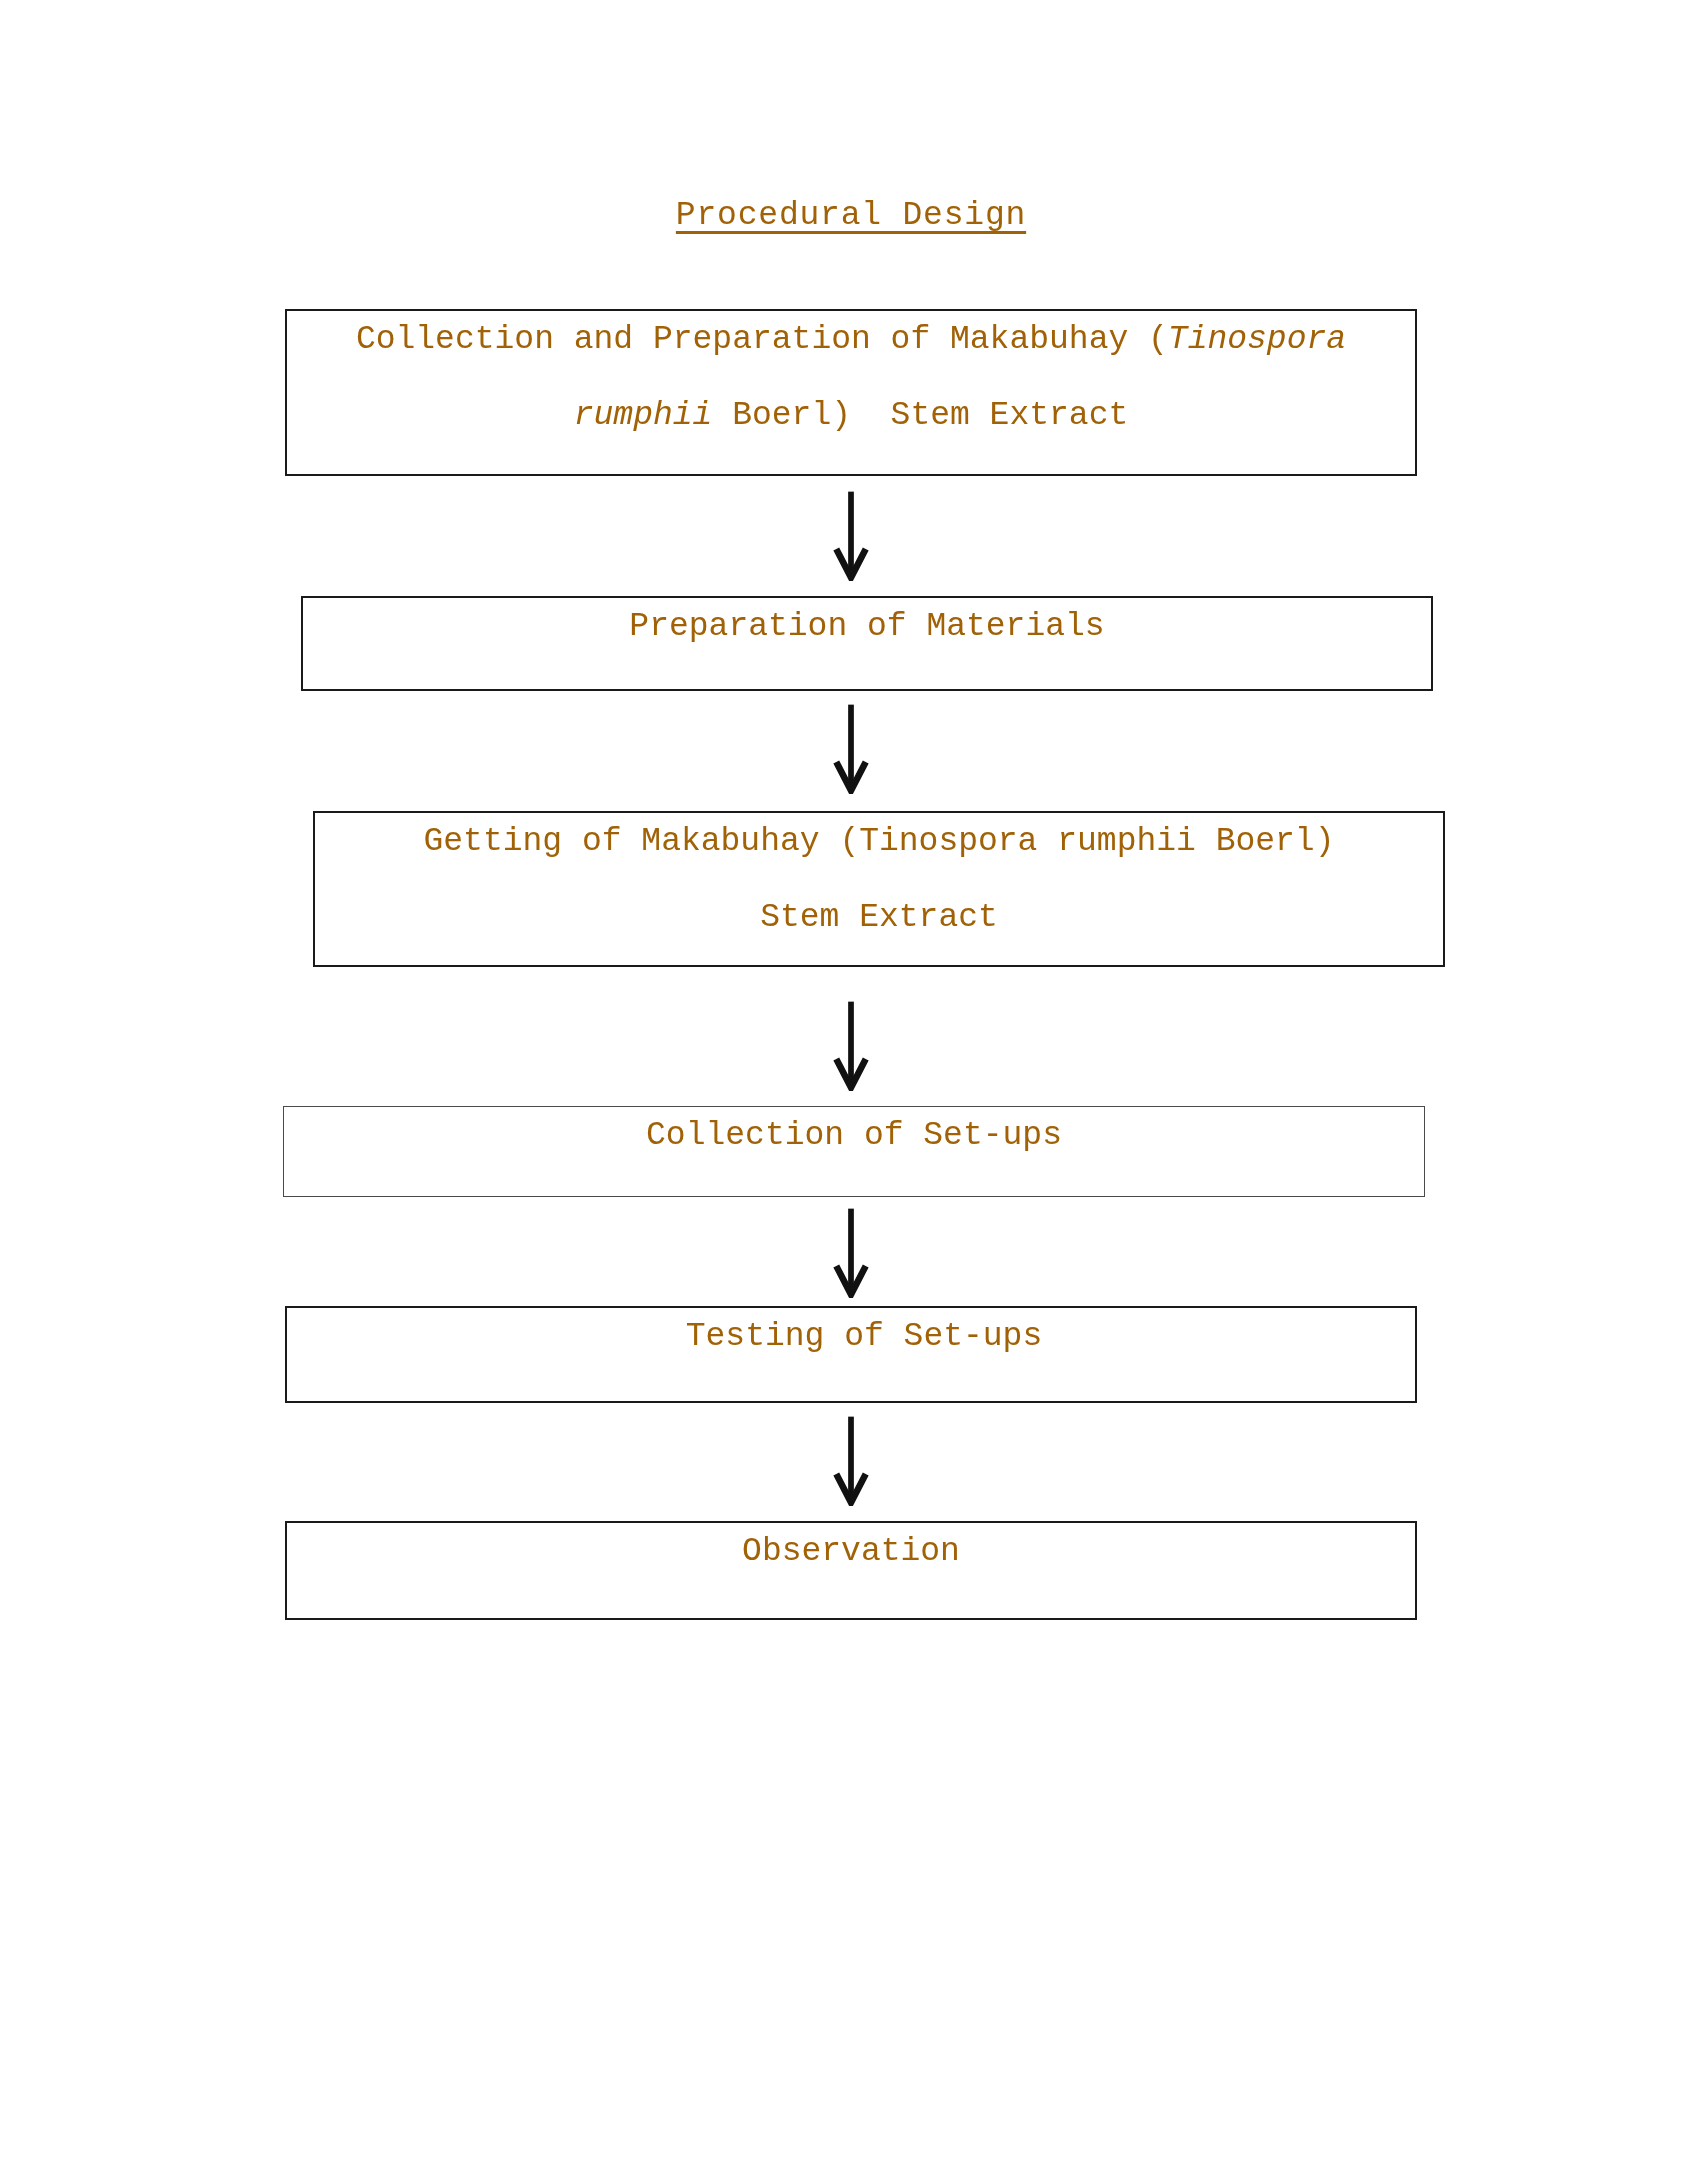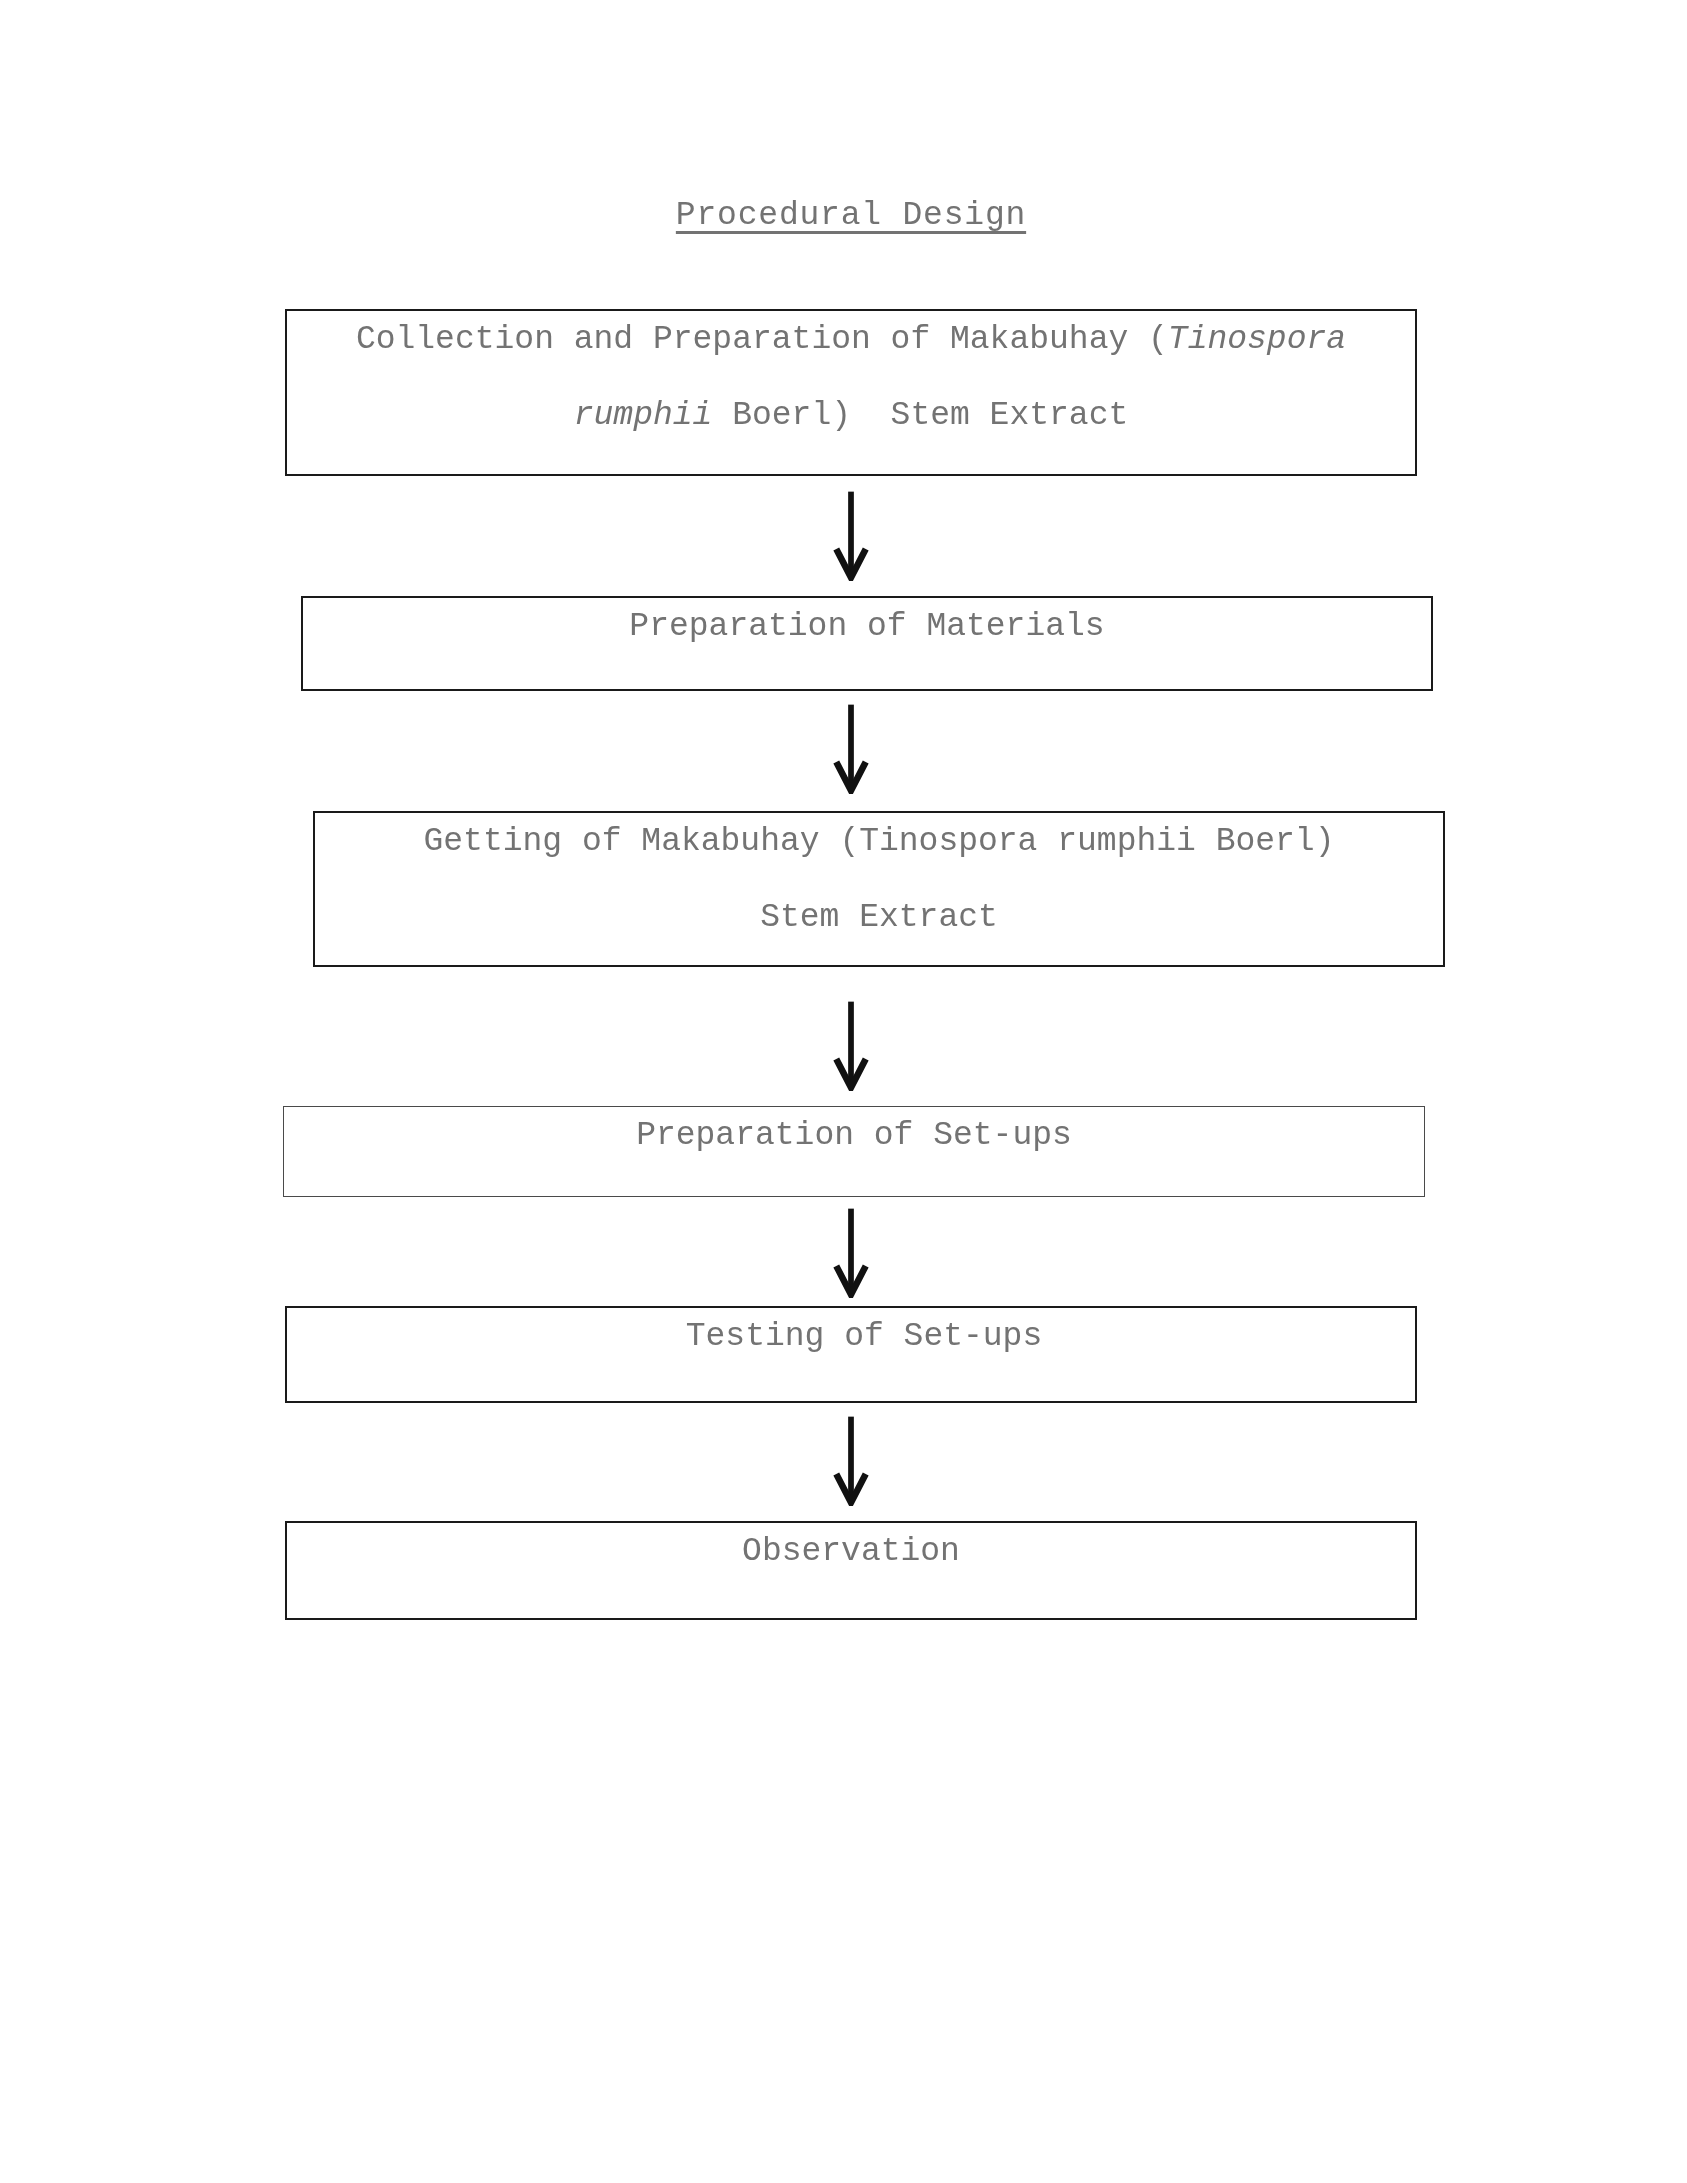--- a/index.html
+++ b/index.html
@@ -6,21 +6,21 @@
     margin: 0;
     padding: 0;
     background: #ffffff;
   }
   .page {
     position: relative;
     width: 1687px;
     height: 2183px;
     background: #ffffff;
     font-family: "Liberation Mono", "DejaVu Sans Mono", monospace;
-    color: #737373;
+    color: #a16207;
     overflow: hidden;
   }
   .title {
     position: absolute;
     left: 285px;
     width: 1132px;
     top: 196px;
     text-align: center;
     font-size: 33px;
     line-height: 40px;
@@ -115,21 +115,21 @@
       </div>
   </section>
 
   <svg class="arrow" id="arrow-2" viewBox="0 0 44 112">
     <line x1="22" y1="3" x2="22" y2="103" stroke="#111" stroke-width="7"></line>
     <polyline points="4,73 22,108 40,73" fill="none" stroke="#111" stroke-width="8"></polyline>
   </svg>
 
   <section class="flow-box thin" id="box-3">
     <div class="box-text">
-        <div class="line"><span>Preparation of Set-ups</span></div>
+        <div class="line"><span>Collection of Set-ups</span></div>
       </div>
   </section>
 
   <svg class="arrow" id="arrow-3" viewBox="0 0 44 112">
     <line x1="22" y1="3" x2="22" y2="103" stroke="#111" stroke-width="7"></line>
     <polyline points="4,73 22,108 40,73" fill="none" stroke="#111" stroke-width="8"></polyline>
   </svg>
 
   <section class="flow-box" id="box-4">
     <div class="box-text">

